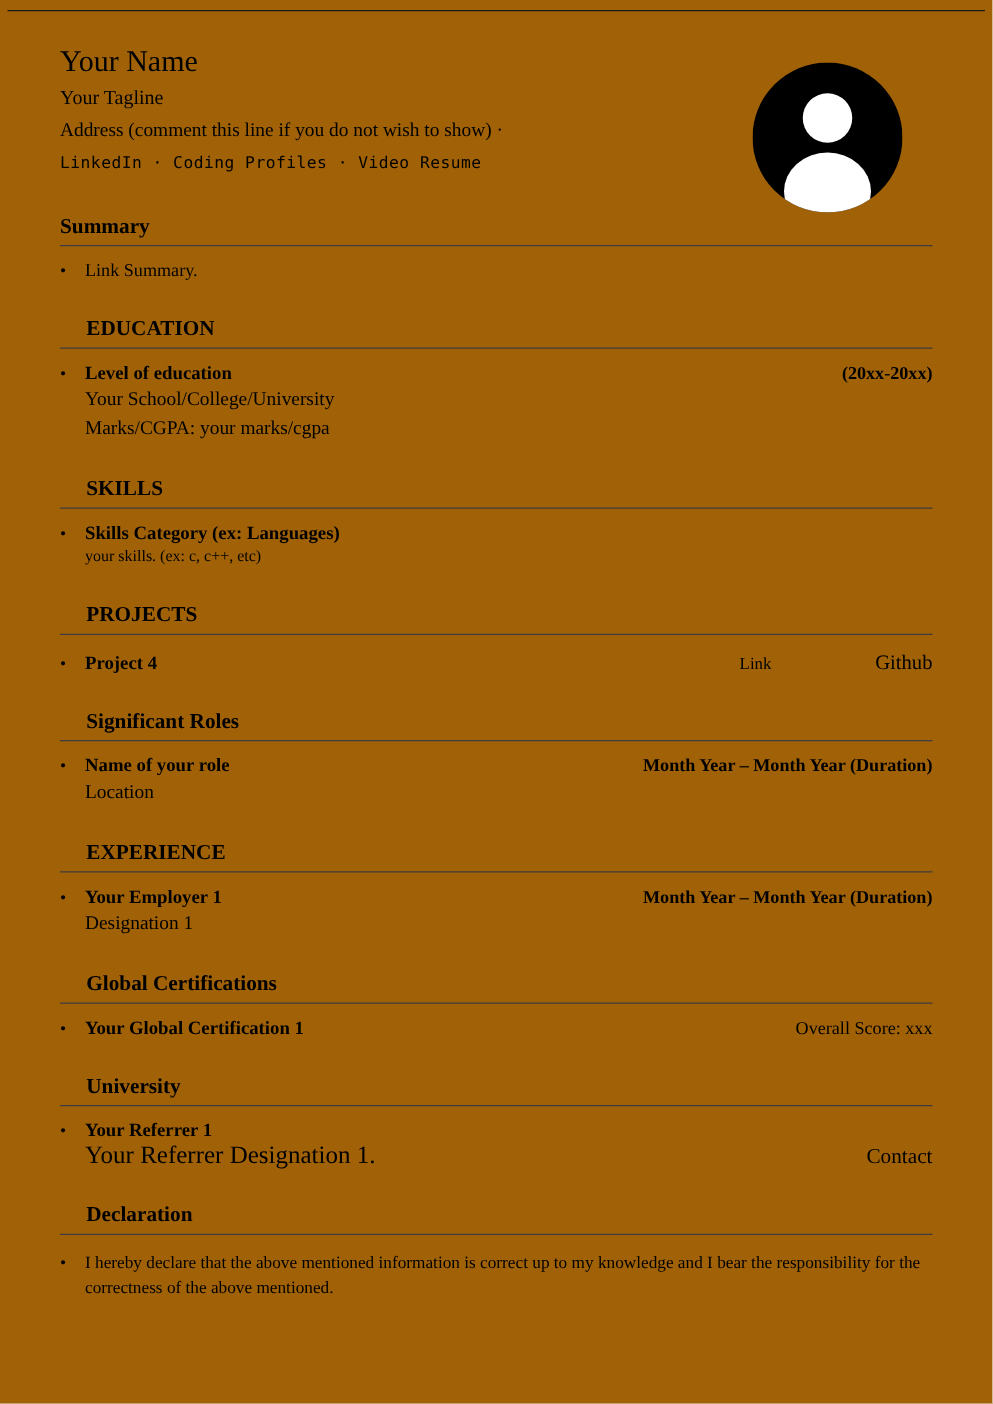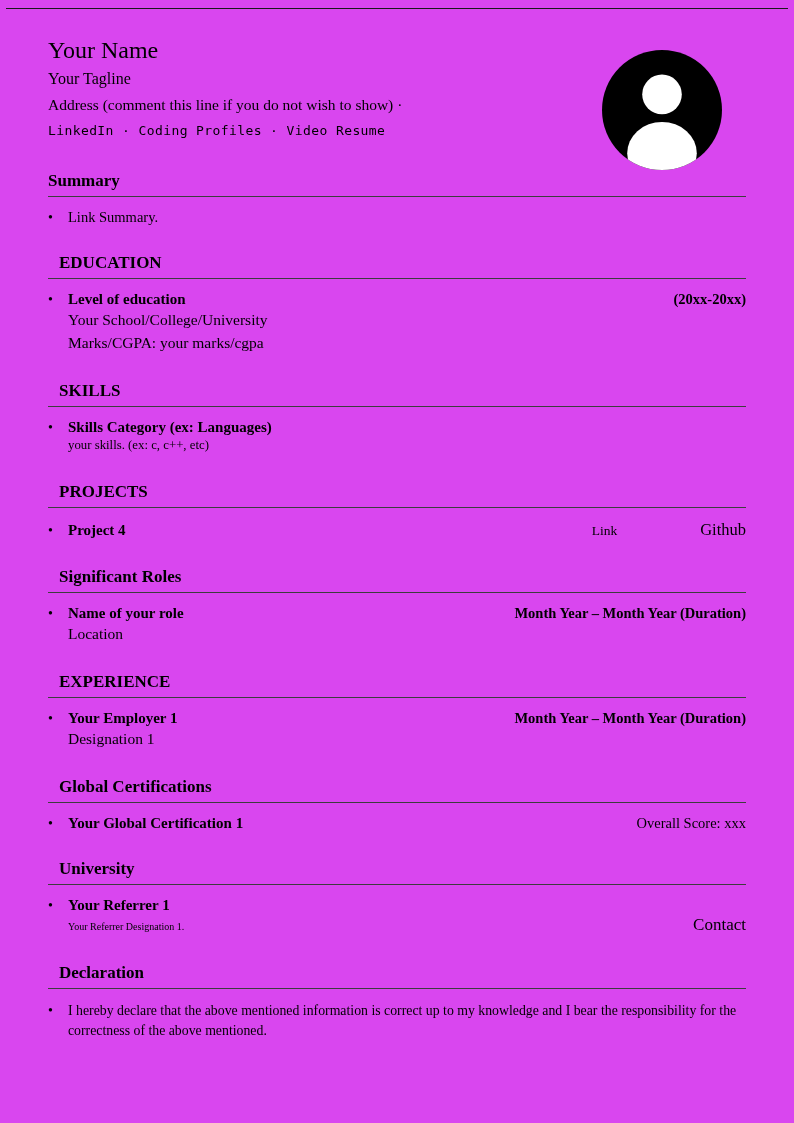--- a/index.html
+++ b/index.html
@@ -1,21 +1,21 @@
 <!DOCTYPE html>
 <html><head>
 <meta charset="utf-8">
 <style>
   * { box-sizing: border-box; }
   html, body { margin: 0; padding: 0; background: #ffffff; }
   .page {
     position: relative;
     width: 794px;
     height: 1123px;
-    background: #d946ef;
+    background: #a16207;
     color: #000000;
     font-family: "Liberation Serif", "DejaVu Serif", serif;
     overflow: hidden;
   }
   .page-top-rule {
     position: absolute;
     top: 8px; left: 6px; right: 6px;
     border-top: 1px solid #1a1a1a;
   }
   .content { padding: 34px 48px 0 48px; }
@@ -26,39 +26,39 @@
   .tagline { font-size: 16px; line-height: 26px; }
   .address { font-size: 15.5px; line-height: 26px; }
   .mono {
     font-family: "DejaVu Sans Mono", "Liberation Mono", monospace;
     font-size: 13px; line-height: 26px; letter-spacing: 0.4px;
   }
   .avatar { position: absolute; top: 16px; right: 24px; width: 120px; height: 120px; }
 
   
   .sec-title { font-size: 17px; font-weight: 700; line-height: 22px; margin: 26px 0 0 0; }
-  .indent { margin-left: 11px; }
+  .indent { margin-left: 21px; }
   .rule { border: 0; border-top: 1px solid #3d3d3d; margin: 4px 0 0 0; }
 
   .row { display: flex; justify-content: space-between; align-items: baseline; margin-top: 12px; }
   .li { display: flex; align-items: baseline; }
   .li::before { content: "\2022"; flex: 0 0 20px; width: 20px; font-size: 14px; }
   .bold-label { font-weight: 700; font-size: 15px; }
   .bold-right { font-weight: 700; font-size: 14.5px; }
   .plain-right { font-size: 14.5px; }
 
   .sub { margin-left: 20px; font-size: 15.5px; line-height: 22px; margin-top: 1px; }
   .sub-sm { margin-left: 20px; font-size: 12.8px; line-height: 19px; margin-top: 0; }
 
   .proj-right { display: flex; align-items: baseline; gap: 83px; }
   .link-sm { font-size: 13.5px; text-decoration: none; color: #000; }
   .link-lg { font-size: 16.5px; text-decoration: none; color: #000; }
 
   .ref-second { display: flex; justify-content: space-between; align-items: baseline; margin-top: 1px; }
-  .ref-desig { margin-left: 20px; font-size: 10px; line-height: 19px; }
+  .ref-desig { margin-left: 20px; font-size: 20px; line-height: 19px; }
   .contact-link { font-size: 17px; text-decoration: none; color: #000; }
 
   .decl-text { font-size: 13.8px; line-height: 20px; }
 </style>
 </head>
 <body>
 
 <div class="page">
   <div class="page-top-rule"></div>
   <div class="content">

